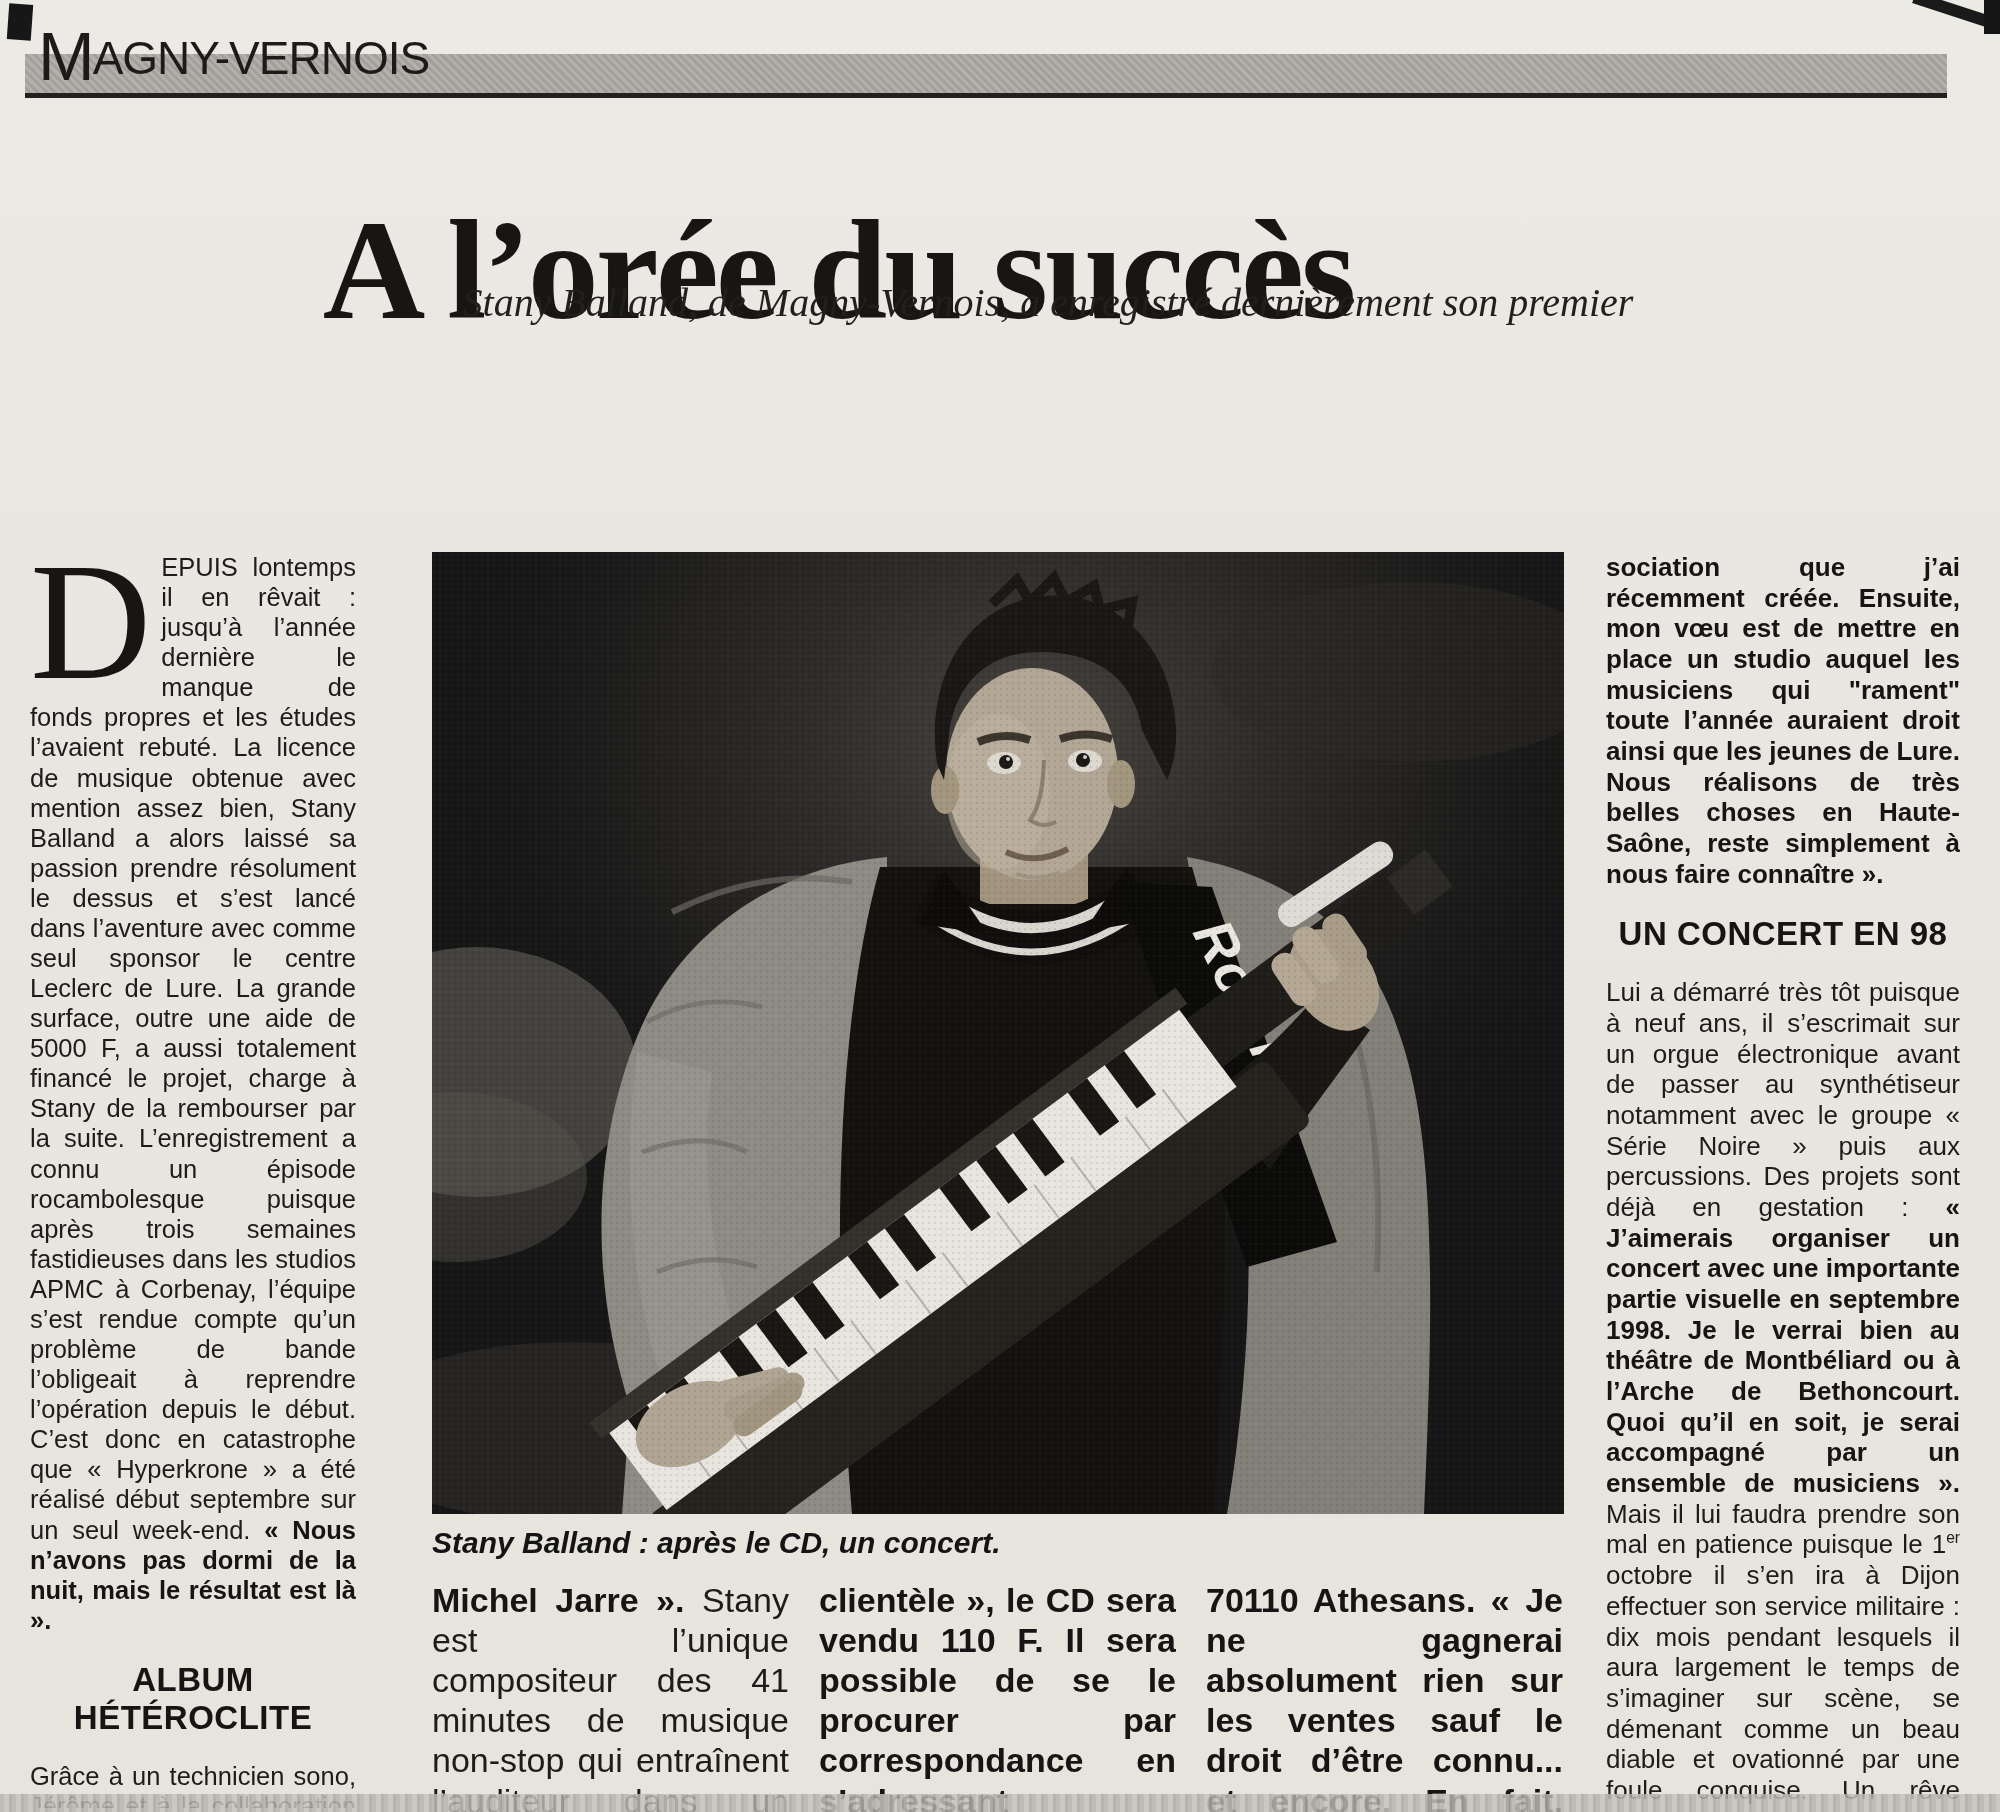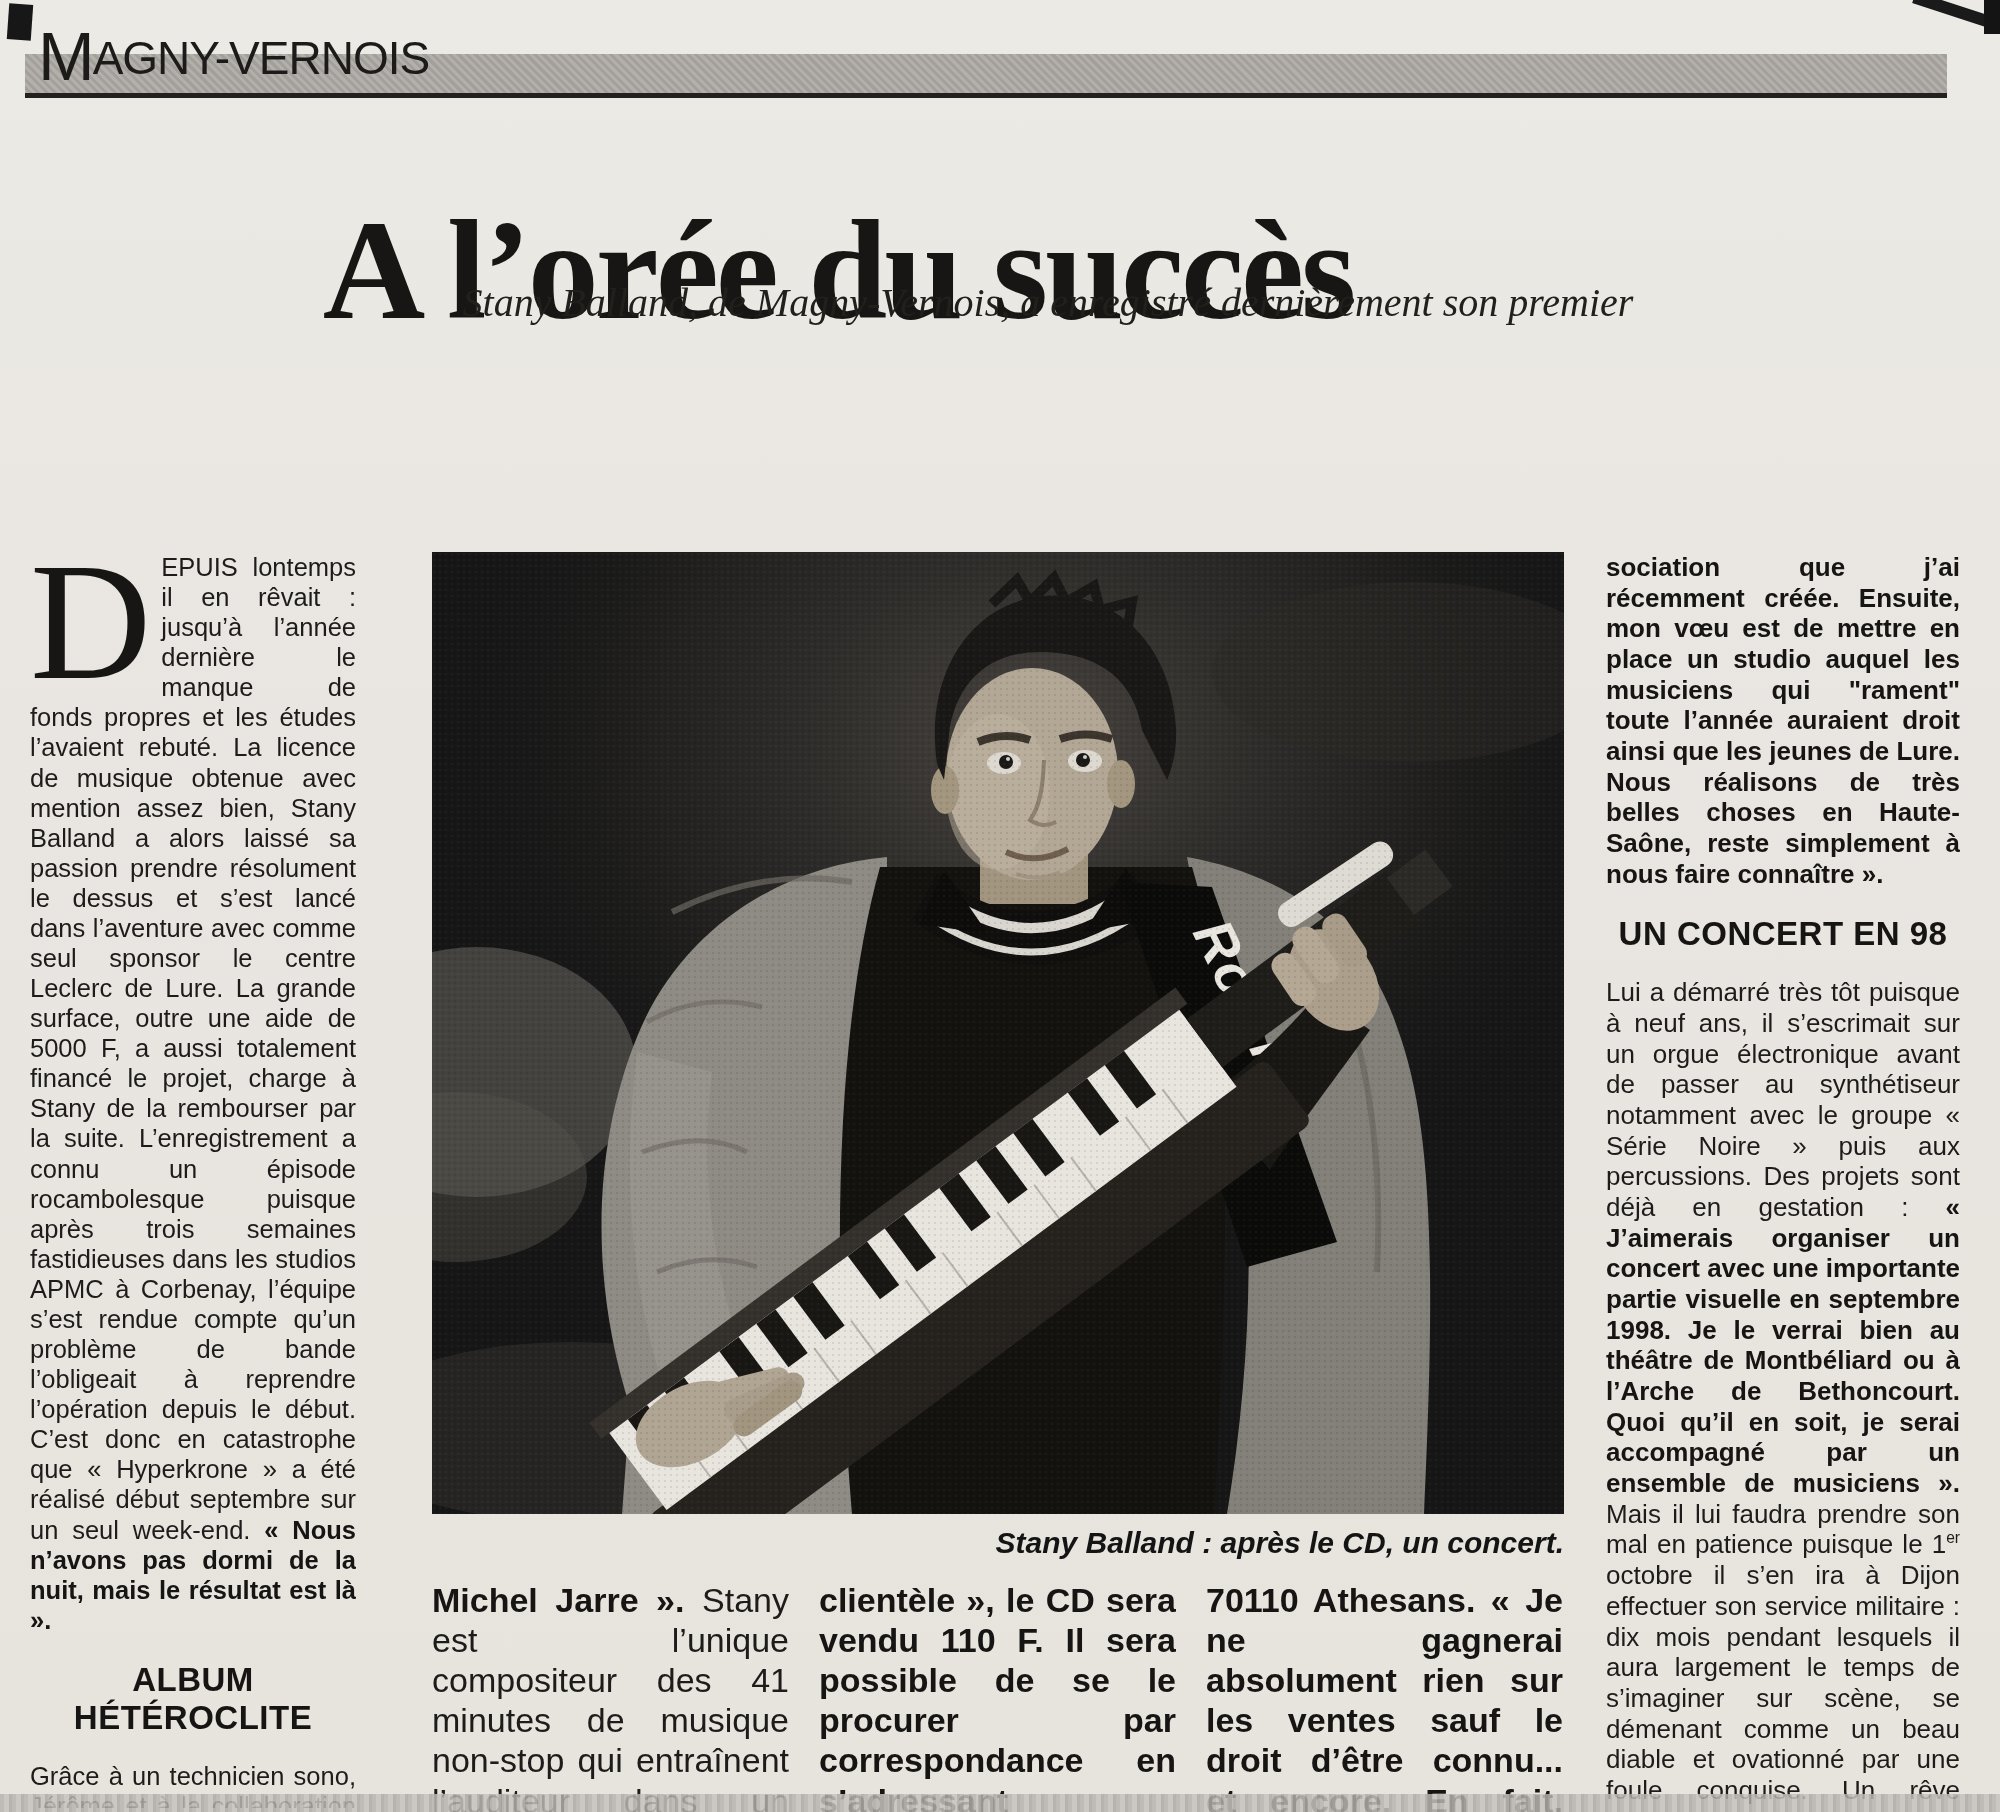--- a/index.html
+++ b/index.html
@@ -45,21 +45,21 @@
   .col-heading{
     font-weight:700;font-size:33px;text-align:center;letter-spacing:0.5px;
     margin:26px 0 24px 0;color:#161514;
   }
   strong{font-weight:700;color:#161514;}
   sup{font-size:0.6em;vertical-align:super;}
   
   .photo-wrap{width:1132px;height:962px;background:#141414;position:relative;overflow:hidden;}
   .photo-wrap svg{display:block;}
   .caption{
-    margin-top:12px;font-weight:700;font-style:italic;font-size:30px;color:#141414;text-align:right;
+    margin-top:12px;font-weight:700;font-style:italic;font-size:30px;color:#141414;
   }
   .bottom-cols{display:flex;gap:30px;margin-top:20px;}
   .bottom-cols .bcol{width:357px;height:240px;overflow:hidden;}
   .bottom-cols .body-text{font-size:34px;}
   
   .artifact-tl{position:absolute;left:8px;top:4px;width:24px;height:36px;background:#171717;transform:rotate(4deg);}
   .artifact-tr1{position:absolute;left:1912px;top:4px;width:82px;height:12px;background:#1a1a1a;transform:rotate(18deg);}
   .artifact-tr2{position:absolute;left:1984px;top:0;width:16px;height:34px;background:#141414;}
   .bottom-noise{
     position:absolute;left:0;top:1794px;width:2000px;height:18px;

